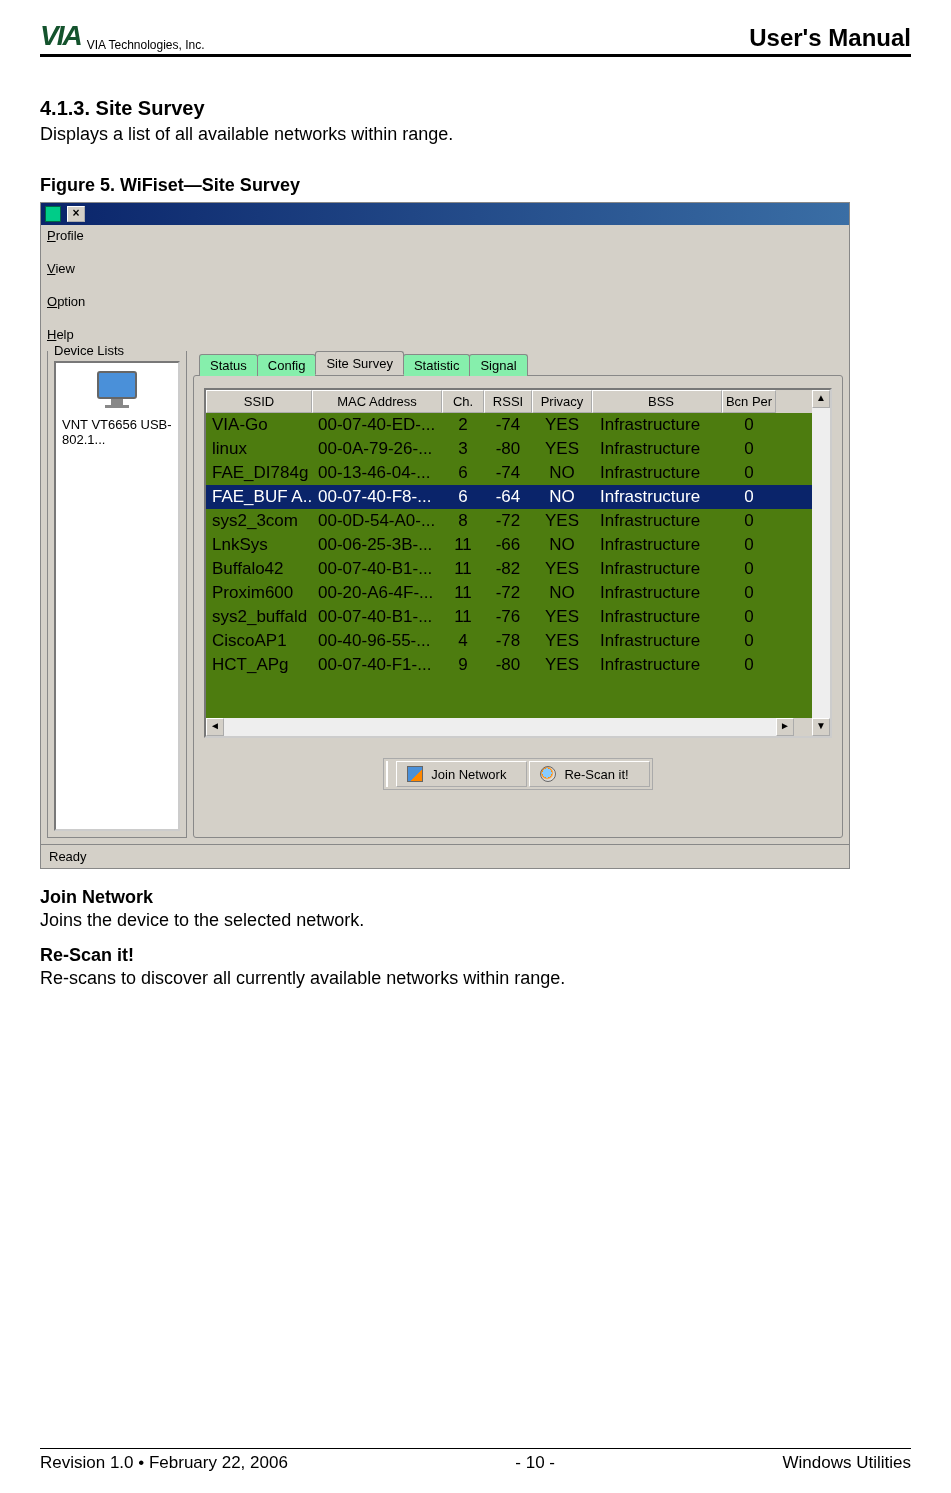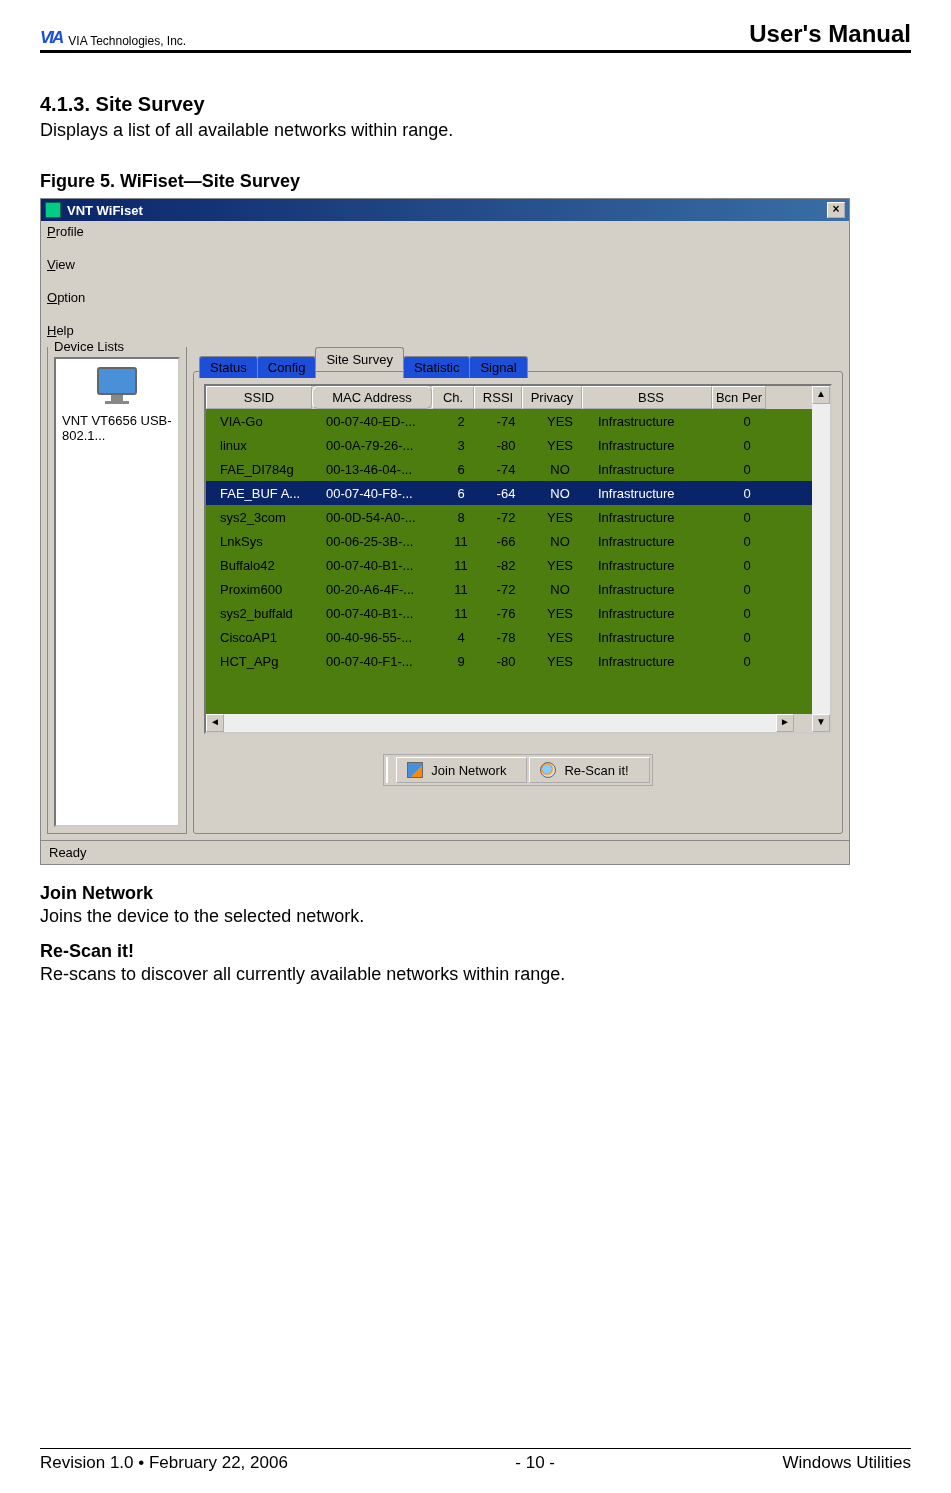--- a/index.html
+++ b/index.html
@@ -22,22 +22,22 @@
     margin-bottom: 40px;
   }
   .logo-company {
     display: flex;
     align-items: flex-end;
     gap: 6px;
   }
   .logo {
     font-weight: bold;
     font-style: italic;
-    font-size: 17px;
-    color: #1d4ed8;
+    font-size: 28px;
+    color: #14532d;
     letter-spacing: -2px;
   }
   .company {
     font-size: 12px;
   }
   .manual-title {
     font-size: 24px;
     font-weight: bold;
   }
   .section-num-title {
@@ -154,26 +154,26 @@
   }
   .tabs {
     display: flex;
     align-items: flex-end;
     padding-left: 6px;
   }
   .tab {
     padding: 3px 10px;
     border: 1px solid #888;
     border-bottom: none;
-    background: #1d4ed8;
+    background: #86efac;
     margin-right: -1px;
     border-radius: 3px 3px 0 0;
     font-size: 13px;
     position: relative;
-    top: 7px;
+    top: 1px;
   }
   .tab.active {
     background: #d4d0c8;
     z-index: 2;
     border-bottom: 1px solid #d4d0c8;
     top: 0;
     padding-top: 4px;
   }
   .tab-content {
     border: 1px solid #888;
@@ -201,36 +201,35 @@
     overflow: hidden;
     white-space: nowrap;
   }
   .list-body {
     flex: 1;
     overflow: hidden;
     position: relative;
   }
   .row {
     display: flex;
-    font-size: 13px;
+    font-size: 17px;
     height: 24px;
     align-items: center;
-    padding-left: 8px;
   }
   .row .cell {
     padding: 0 6px;
     overflow: hidden;
     white-space: nowrap;
   }
   .row.selected {
     background: #0a246a;
     color: #fff;
   }
   .c-ssid { width: 106px; text-align: left; }
-  .c-mac  { width: 120px; text-align: left; border-radius: 6px; }
+  .c-mac  { width: 130px; text-align: left; }
   .c-ch   { width: 42px; text-align: center; }
   .c-rssi { width: 48px; text-align: center; }
   .c-priv { width: 60px; text-align: center; }
   .c-bss  { width: 130px; text-align: left; padding-left: 8px !important; }
   .c-bcn  { width: 54px; text-align: center; }
   .vscroll {
     width: 18px;
     background: #d4d0c8;
     display: flex;
     flex-direction: column;
@@ -343,21 +342,20 @@
   <span>4.1.3.</span>
   <span>Site Survey</span>
 </div>
 <div class="section-desc">Displays a list of all available networks within range.</div>
 
 <div class="figure-caption">Figure 5. WiFiset—Site Survey</div>
 
 <div class="window">
   <div class="titlebar">
     <span class="titlebar-icon"></span>
-    <span class="titlebar-title">VNT WiFiset</span>
     <span class="close-btn">×</span>
   </div>
   <div class="menubar">
     <span class="menu-item"><u>P</u>rofile</span>
     <span class="menu-item"><u>V</u>iew</span>
     <span class="menu-item"><u>O</u>ption</span>
     <span class="menu-item"><u>H</u>elp</span>
   </div>
   <div class="win-body">
     <div class="device-lists">

